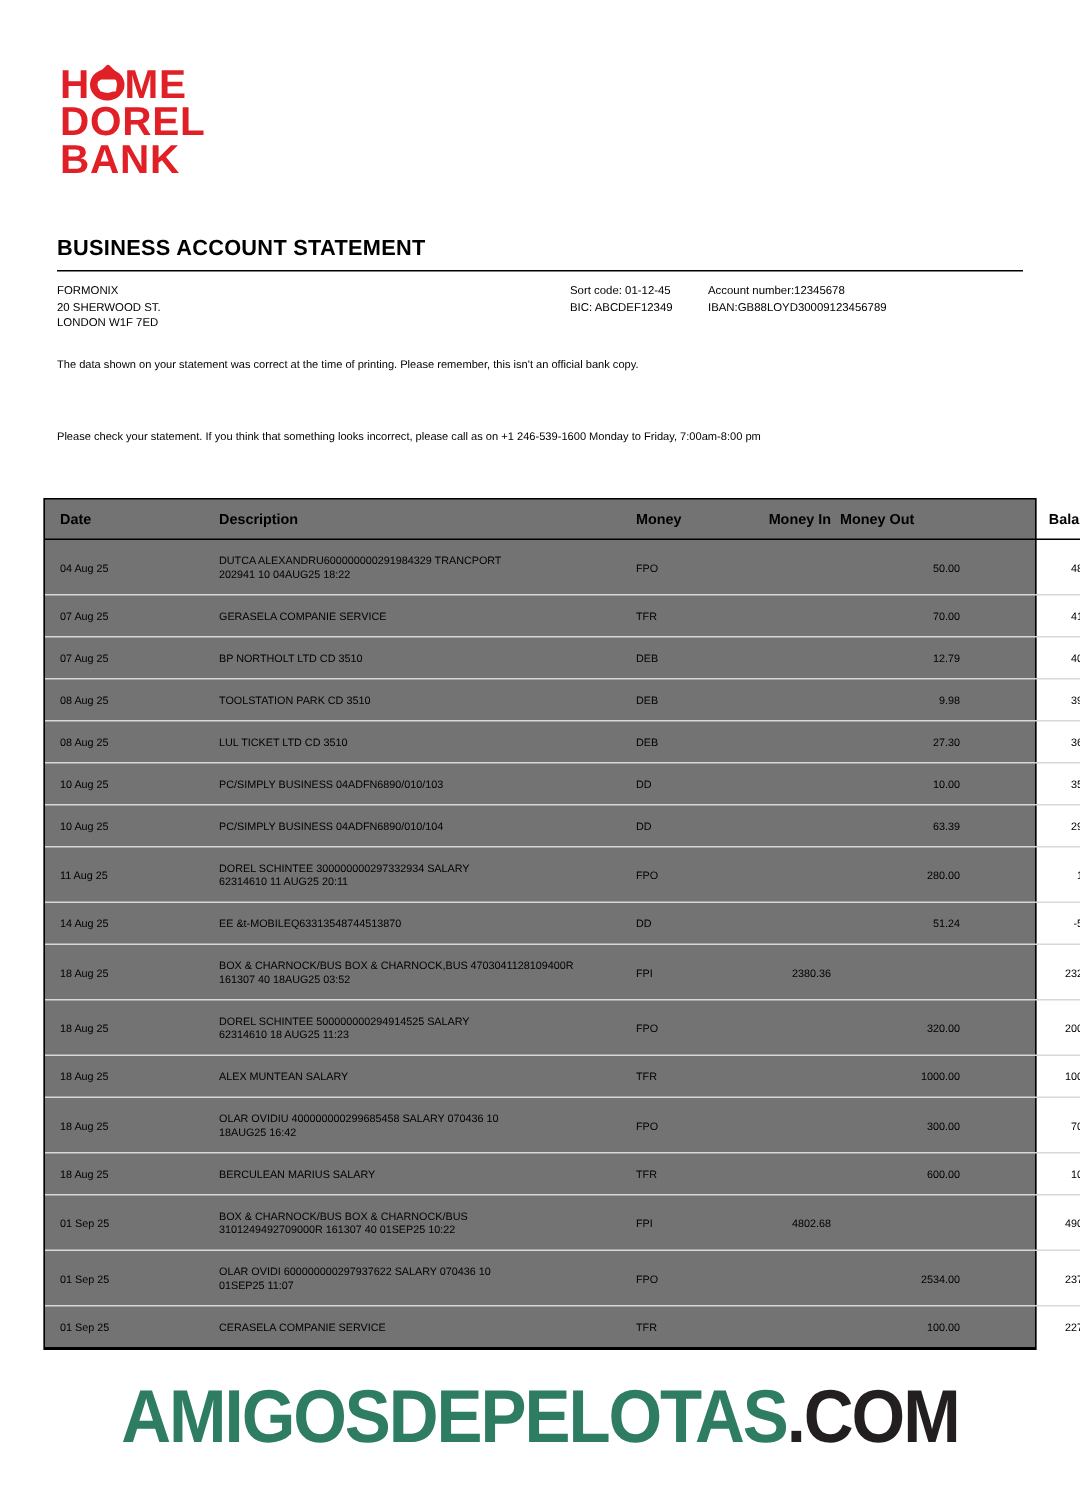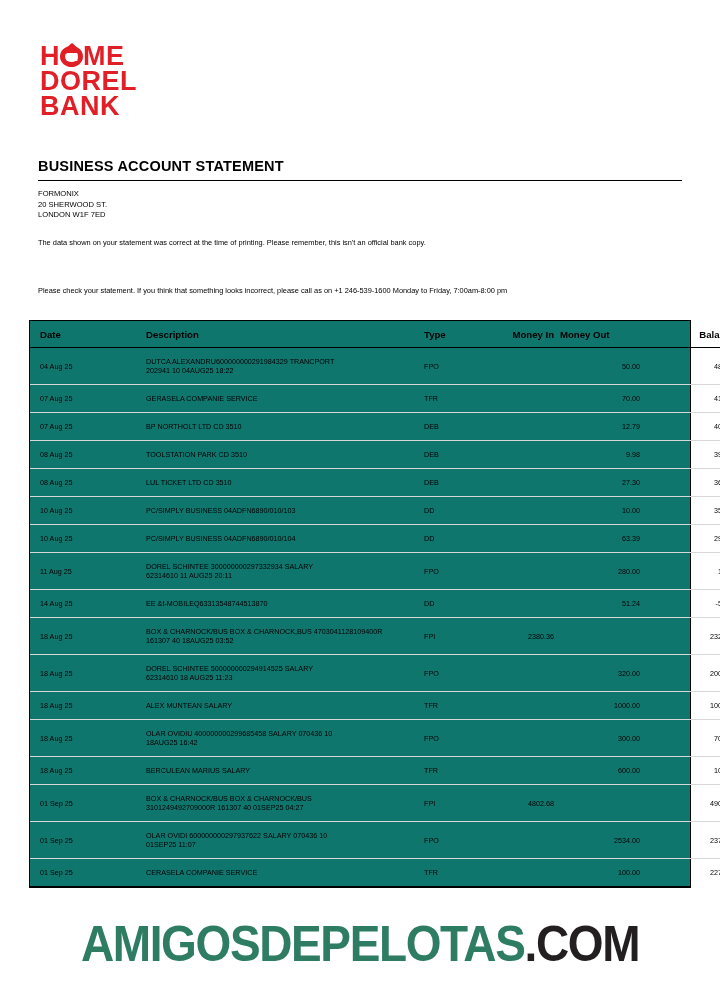--- a/index.html
+++ b/index.html
@@ -135,28 +135,28 @@
     position: absolute;
     left: 38px;
     top: 286px;
     font-size: 7.4px;
   }
 
   
   .table-wrap {
     position: absolute;
     left: 29px;
-    top: 320px;
+    top: 332px;
     width: 662px;
     border-left: 1px solid #000000;
     border-right: 1px solid #000000;
     border-top: 1px solid #000000;
     border-bottom: 2px solid #000000;
     box-sizing: border-box;
-    background: #0f766e;
+    background: #737373;
   }
   table.stmt {
     width: 100%;
     border-collapse: collapse;
     table-layout: fixed;
   }
   table.stmt thead th {
     font-size: 9.6px;
     font-weight: bold;
     padding: 8px 0 7px 0;
@@ -229,31 +229,39 @@
 
   <div class="doc-title">BUSINESS ACCOUNT STATEMENT</div>
   <div class="title-rule"></div>
 
   <div class="addr">
     <div class="company">FORMONIX</div>
     <div>20 SHERWOOD ST.</div>
     <div>LONDON W1F 7ED</div>
   </div>
 
+  <div class="acct">
+    <div class="acct-row">
+      <span class="acct-col1">Sort code: 01-12-45</span><span>Account number:12345678</span>
+    </div>
+    <div class="acct-row">
+      <span class="acct-col1">BIC: ABCDEF12349</span><span>IBAN:GB88LOYD30009123456789</span>
+    </div>
+  </div>
 
   <div class="note1">The data shown on your statement was correct at the time of printing. Please remember, this isn't an official bank copy.</div>
   <div class="note2">Please check your statement. If you think that something looks incorrect, please call as on +1 246-539-1600 Monday to Friday, 7:00am-8:00 pm</div>
 
   <div class="table-wrap">
     <table class="stmt">
       <thead>
         <tr>
           <th class="c-date">Date</th>
           <th class="c-desc">Description</th>
-          <th class="c-type">Type</th>
+          <th class="c-type">Money</th>
           <th class="c-in">Money In</th>
           <th class="c-out">Money Out</th>
           <th class="c-bal">Balance</th>
         </tr>
       </thead>
       <tbody id="stmt-body">
           <tr>
             <td class="c-date">04 Aug 25</td>
             <td class="c-desc"><span><span class="desc-l2">DUTCA ALEXANDRU600000000291984329 TRANCPORT</span><span class="desc-l2">202941 10 04AUG25 18:22</span></span></td>
             <td class="c-type">FPO</td>
@@ -360,21 +368,21 @@
           <tr>
             <td class="c-date">18 Aug 25</td>
             <td class="c-desc"><span><span class="desc-l2">BERCULEAN MARIUS SALARY</span></span></td>
             <td class="c-type">TFR</td>
             <td class="c-in"></td>
             <td class="c-out">600.00</td>
             <td class="c-bal">102.06</td>
           </tr>
           <tr>
             <td class="c-date">01 Sep 25</td>
-            <td class="c-desc"><span><span class="desc-l2">BOX &amp; CHARNOCK/BUS BOX &amp; CHARNOCK/BUS</span><span class="desc-l2">3101249492709000R 161307 40 01SEP25 04:27</span></span></td>
+            <td class="c-desc"><span><span class="desc-l2">BOX &amp; CHARNOCK/BUS BOX &amp; CHARNOCK/BUS</span><span class="desc-l2">3101249492709000R 161307 40 01SEP25 10:22</span></span></td>
             <td class="c-type">FPI</td>
             <td class="c-in">4802.68</td>
             <td class="c-out"></td>
             <td class="c-bal">4904.74</td>
           </tr>
           <tr>
             <td class="c-date">01 Sep 25</td>
             <td class="c-desc"><span><span class="desc-l2">OLAR OVIDI 600000000297937622 SALARY 070436 10</span><span class="desc-l2">01SEP25 11:07</span></span></td>
             <td class="c-type">FPO</td>
             <td class="c-in"></td>

